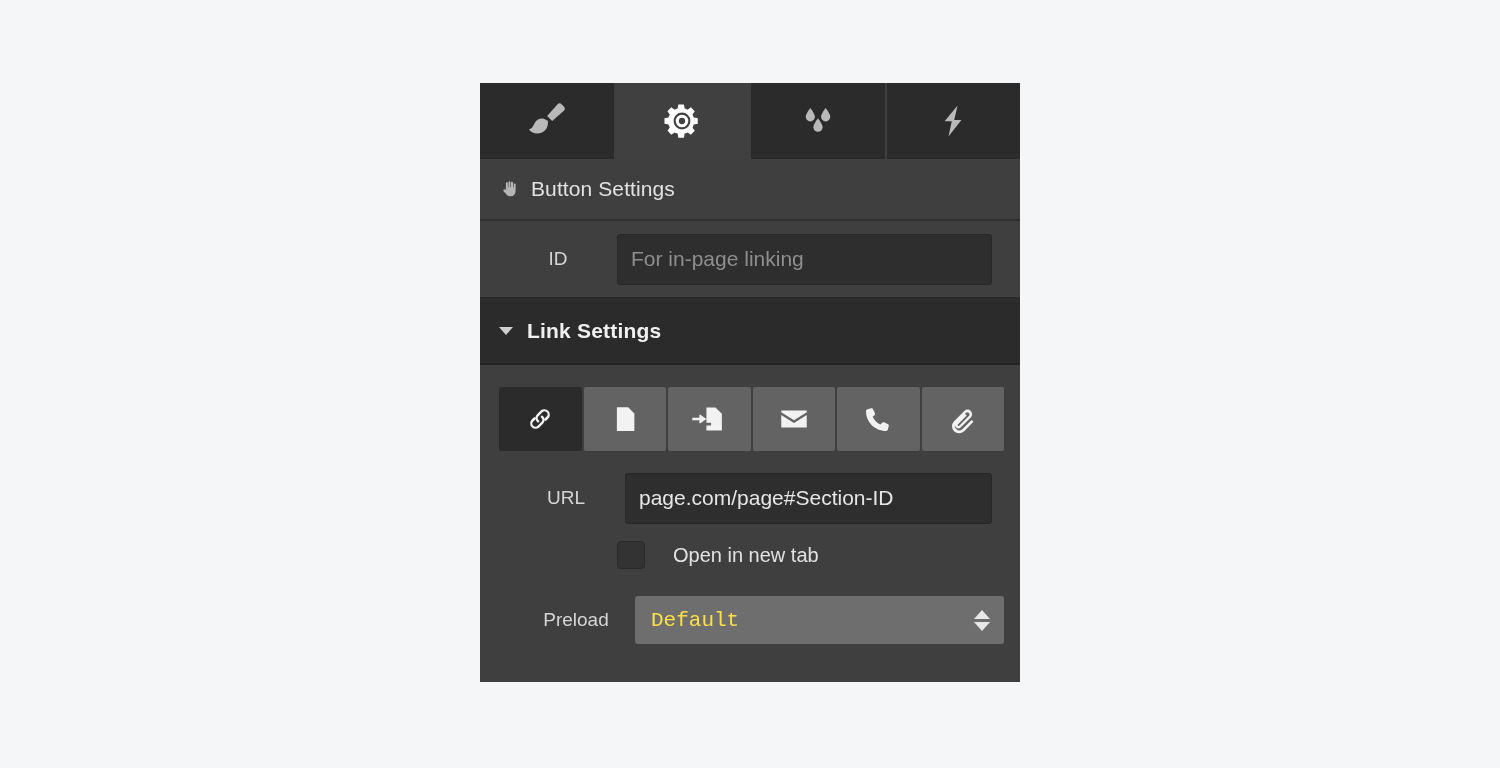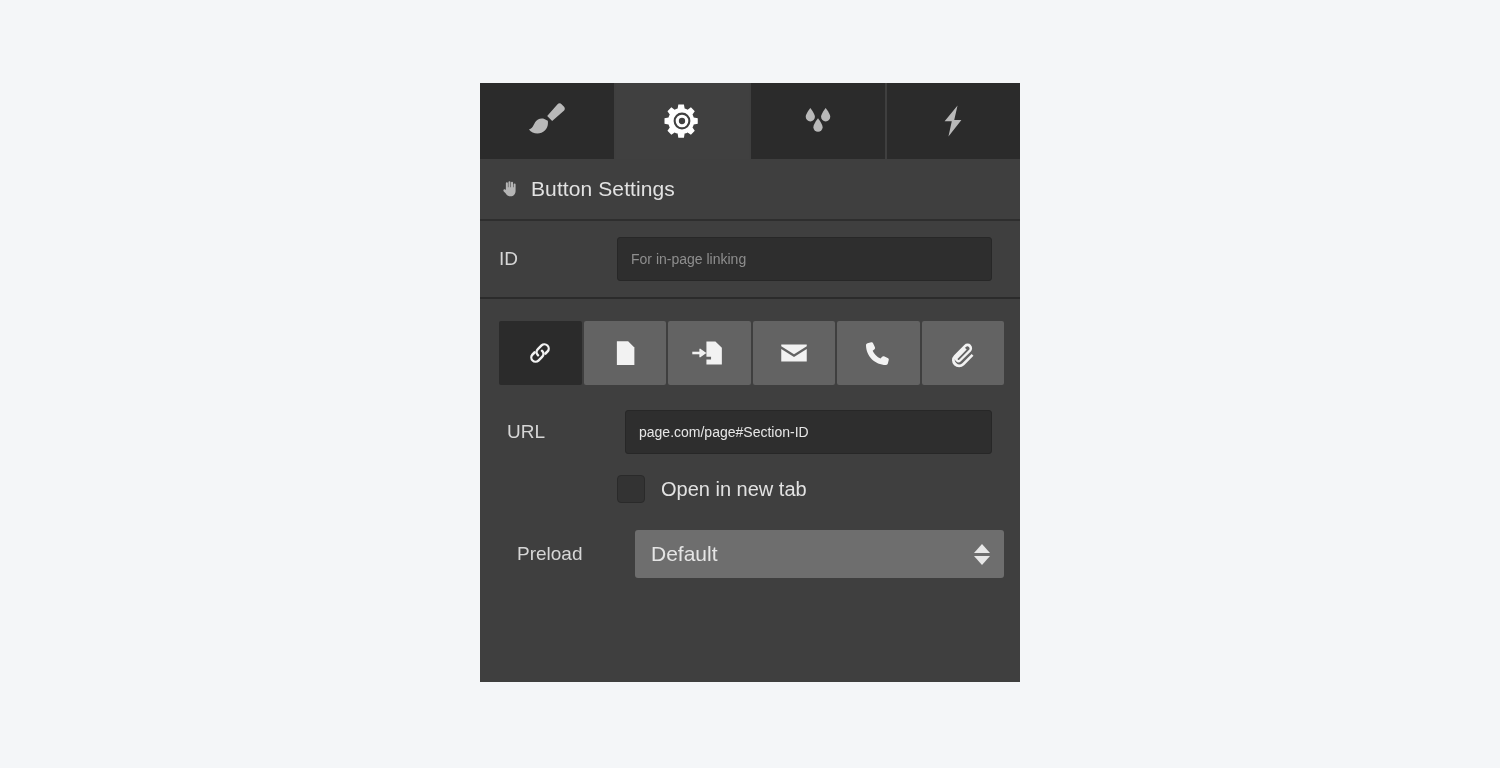--- a/index.html
+++ b/index.html
@@ -71,46 +71,47 @@
     color: #e2e2e2;
     font-size: 21px;
     letter-spacing: 0.1px;
   }
 
   
   .row {
     display: flex;
     align-items: center;
     box-sizing: border-box;
+    text-align: center;
   }
   .id-row {
     height: 78px;
     flex: 0 0 auto;
     background: #3f3f3f;
     padding-left: 19px;
     border-bottom: 2px solid #2b2b2b;
   }
   .row-label {
     color: #d6d6d6;
     font-size: 19px;
     width: 118px;
     flex: 0 0 auto;
   }
   .textfield {
     flex: 1 1 auto;
     margin-right: 28px;
-    height: 44px;
+    height: 51px;
     background: #2e2e2e;
     border: 1px solid #272727;
     border-radius: 3px;
     display: flex;
     align-items: center;
     padding-left: 13px;
     box-sizing: border-box;
-    font-size: 14px;
+    font-size: 21px;
     color: #e6e6e6;
   }
   .textfield.placeholder {
     color: #8e8e8e;
   }
 
   
   .collapse-head {
     height: 66px;
     flex: 0 0 auto;
@@ -189,21 +190,21 @@
     width: 26px;
     height: 26px;
     background: #333333;
     border: 1px solid #2a2a2a;
     border-radius: 4px;
     flex: 0 0 auto;
   }
   .check-label {
     color: #e2e2e2;
     font-size: 20px;
-    margin-left: 16px;
+    margin-left: 28px;
   }
 
   
   .preload-row {
     height: 62px;
     flex: 0 0 auto;
     background: #3f3f3f;
     padding-left: 37px;
     margin-top: 8px;
   }
@@ -213,22 +214,23 @@
     height: 48px;
     background: #6e6e6e;
     border-radius: 3px;
     display: flex;
     align-items: center;
     padding: 0 14px 0 16px;
     box-sizing: border-box;
     justify-content: space-between;
   }
   .select-value {
-    color: #e5e5e5;
+    color: #fde047;
     font-size: 21px;
+    font-family: Liberation Mono, monospace;
   }
   .stepper {
     display: flex;
     flex-direction: column;
     align-items: center;
     gap: 3px;
     flex: 0 0 auto;
   }
   .stepper .up {
     width: 0; height: 0;
@@ -299,20 +301,24 @@
       </svg>
     </span>
     <span class="section-head-title">Button Settings</span>
   </div>
 
   <div class="row id-row">
     <span class="row-label">ID</span>
     <div class="textfield placeholder" title="For in-page linking">For in-page linking</div>
   </div>
 
+  <div class="collapse-head">
+    <span class="caret"></span>
+    <span class="collapse-title">Link Settings</span>
+  </div>
 
   <div class="linktype-wrap">
     <div class="linktype-row">
 
       <div class="lt-btn selected">
         <span>
           <svg width="34" height="34" viewBox="0 0 24 24">
             <path class="glyph" d="M9.9 14.1a3.9 3.9 0 010-5.5l2.6-2.6a3.9 3.9 0 015.5 5.5l-1.5 1.5a.9.9 0 11-1.3-1.3l1.5-1.5a2.1 2.1 0 10-3-3l-2.6 2.6a2.1 2.1 0 000 3 .9.9 0 11-1.2 1.3z"></path>
             <path class="glyph" d="M14.1 9.9a3.9 3.9 0 010 5.5l-2.6 2.6a3.9 3.9 0 01-5.5-5.5l1.5-1.5a.9.9 0 111.3 1.3l-1.5 1.5a2.1 2.1 0 103 3l2.6-2.6a2.1 2.1 0 000-3 .9.9 0 111.2-1.3z"></path>
           </svg>

